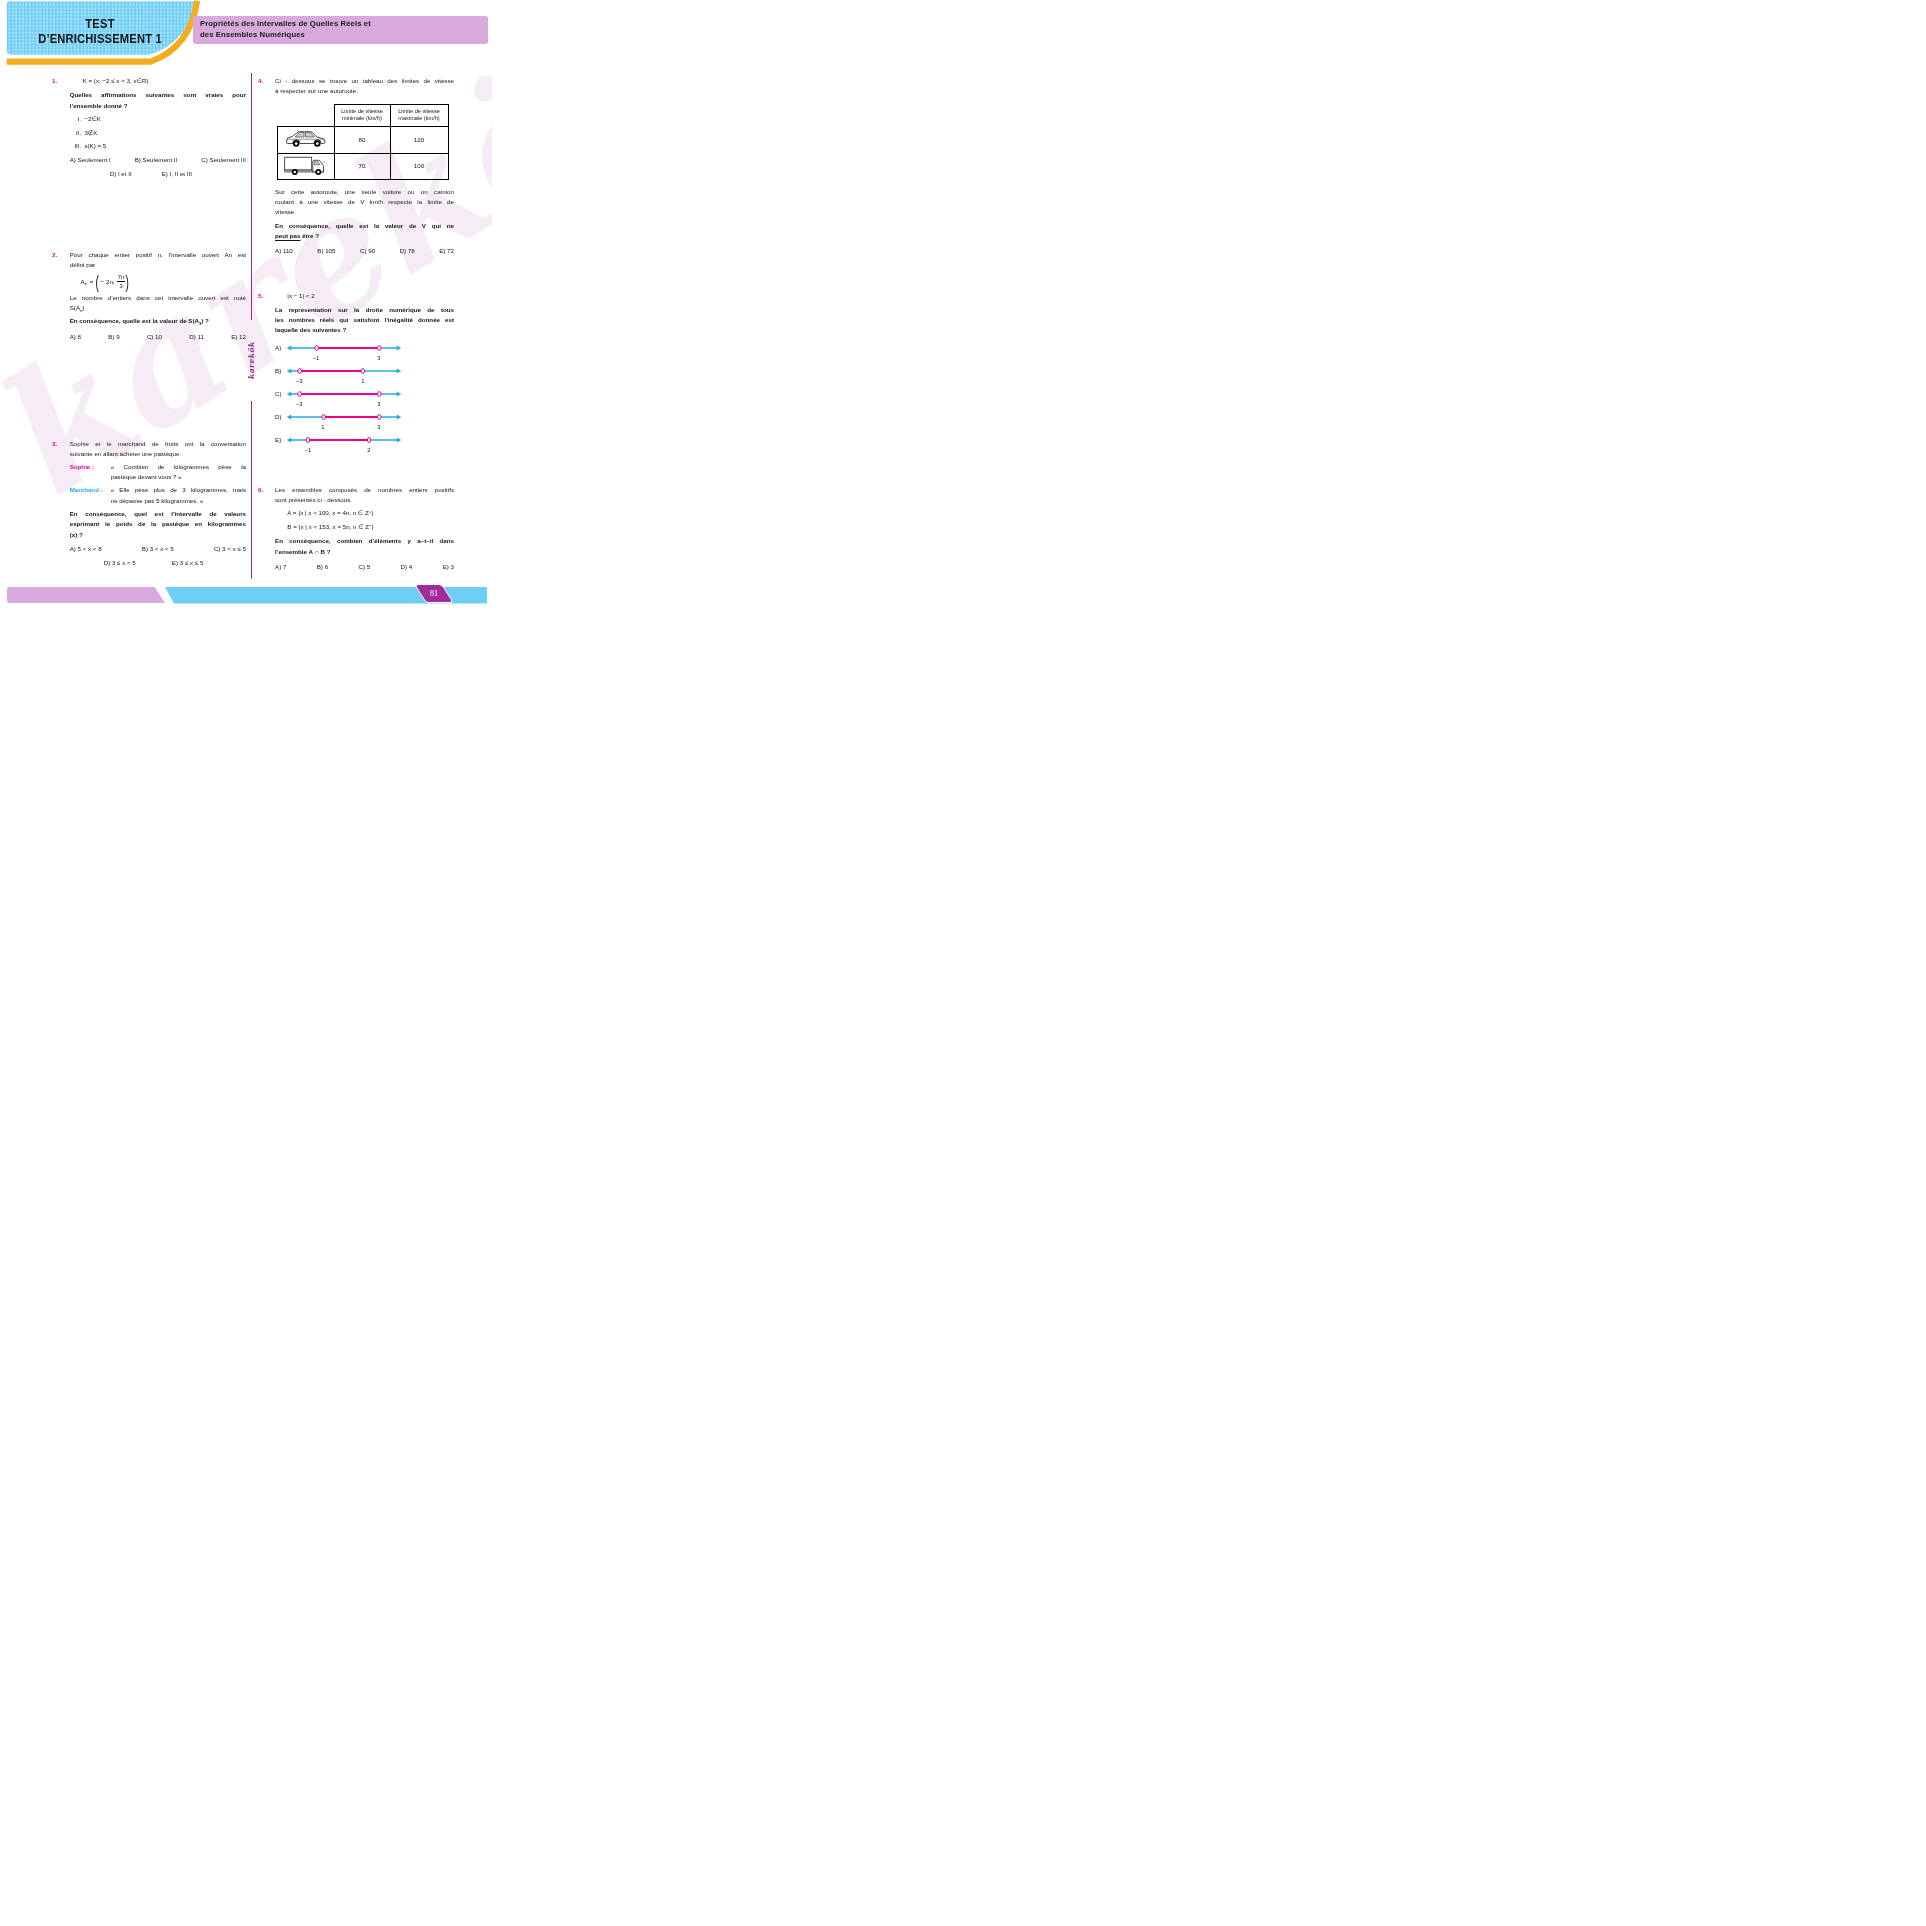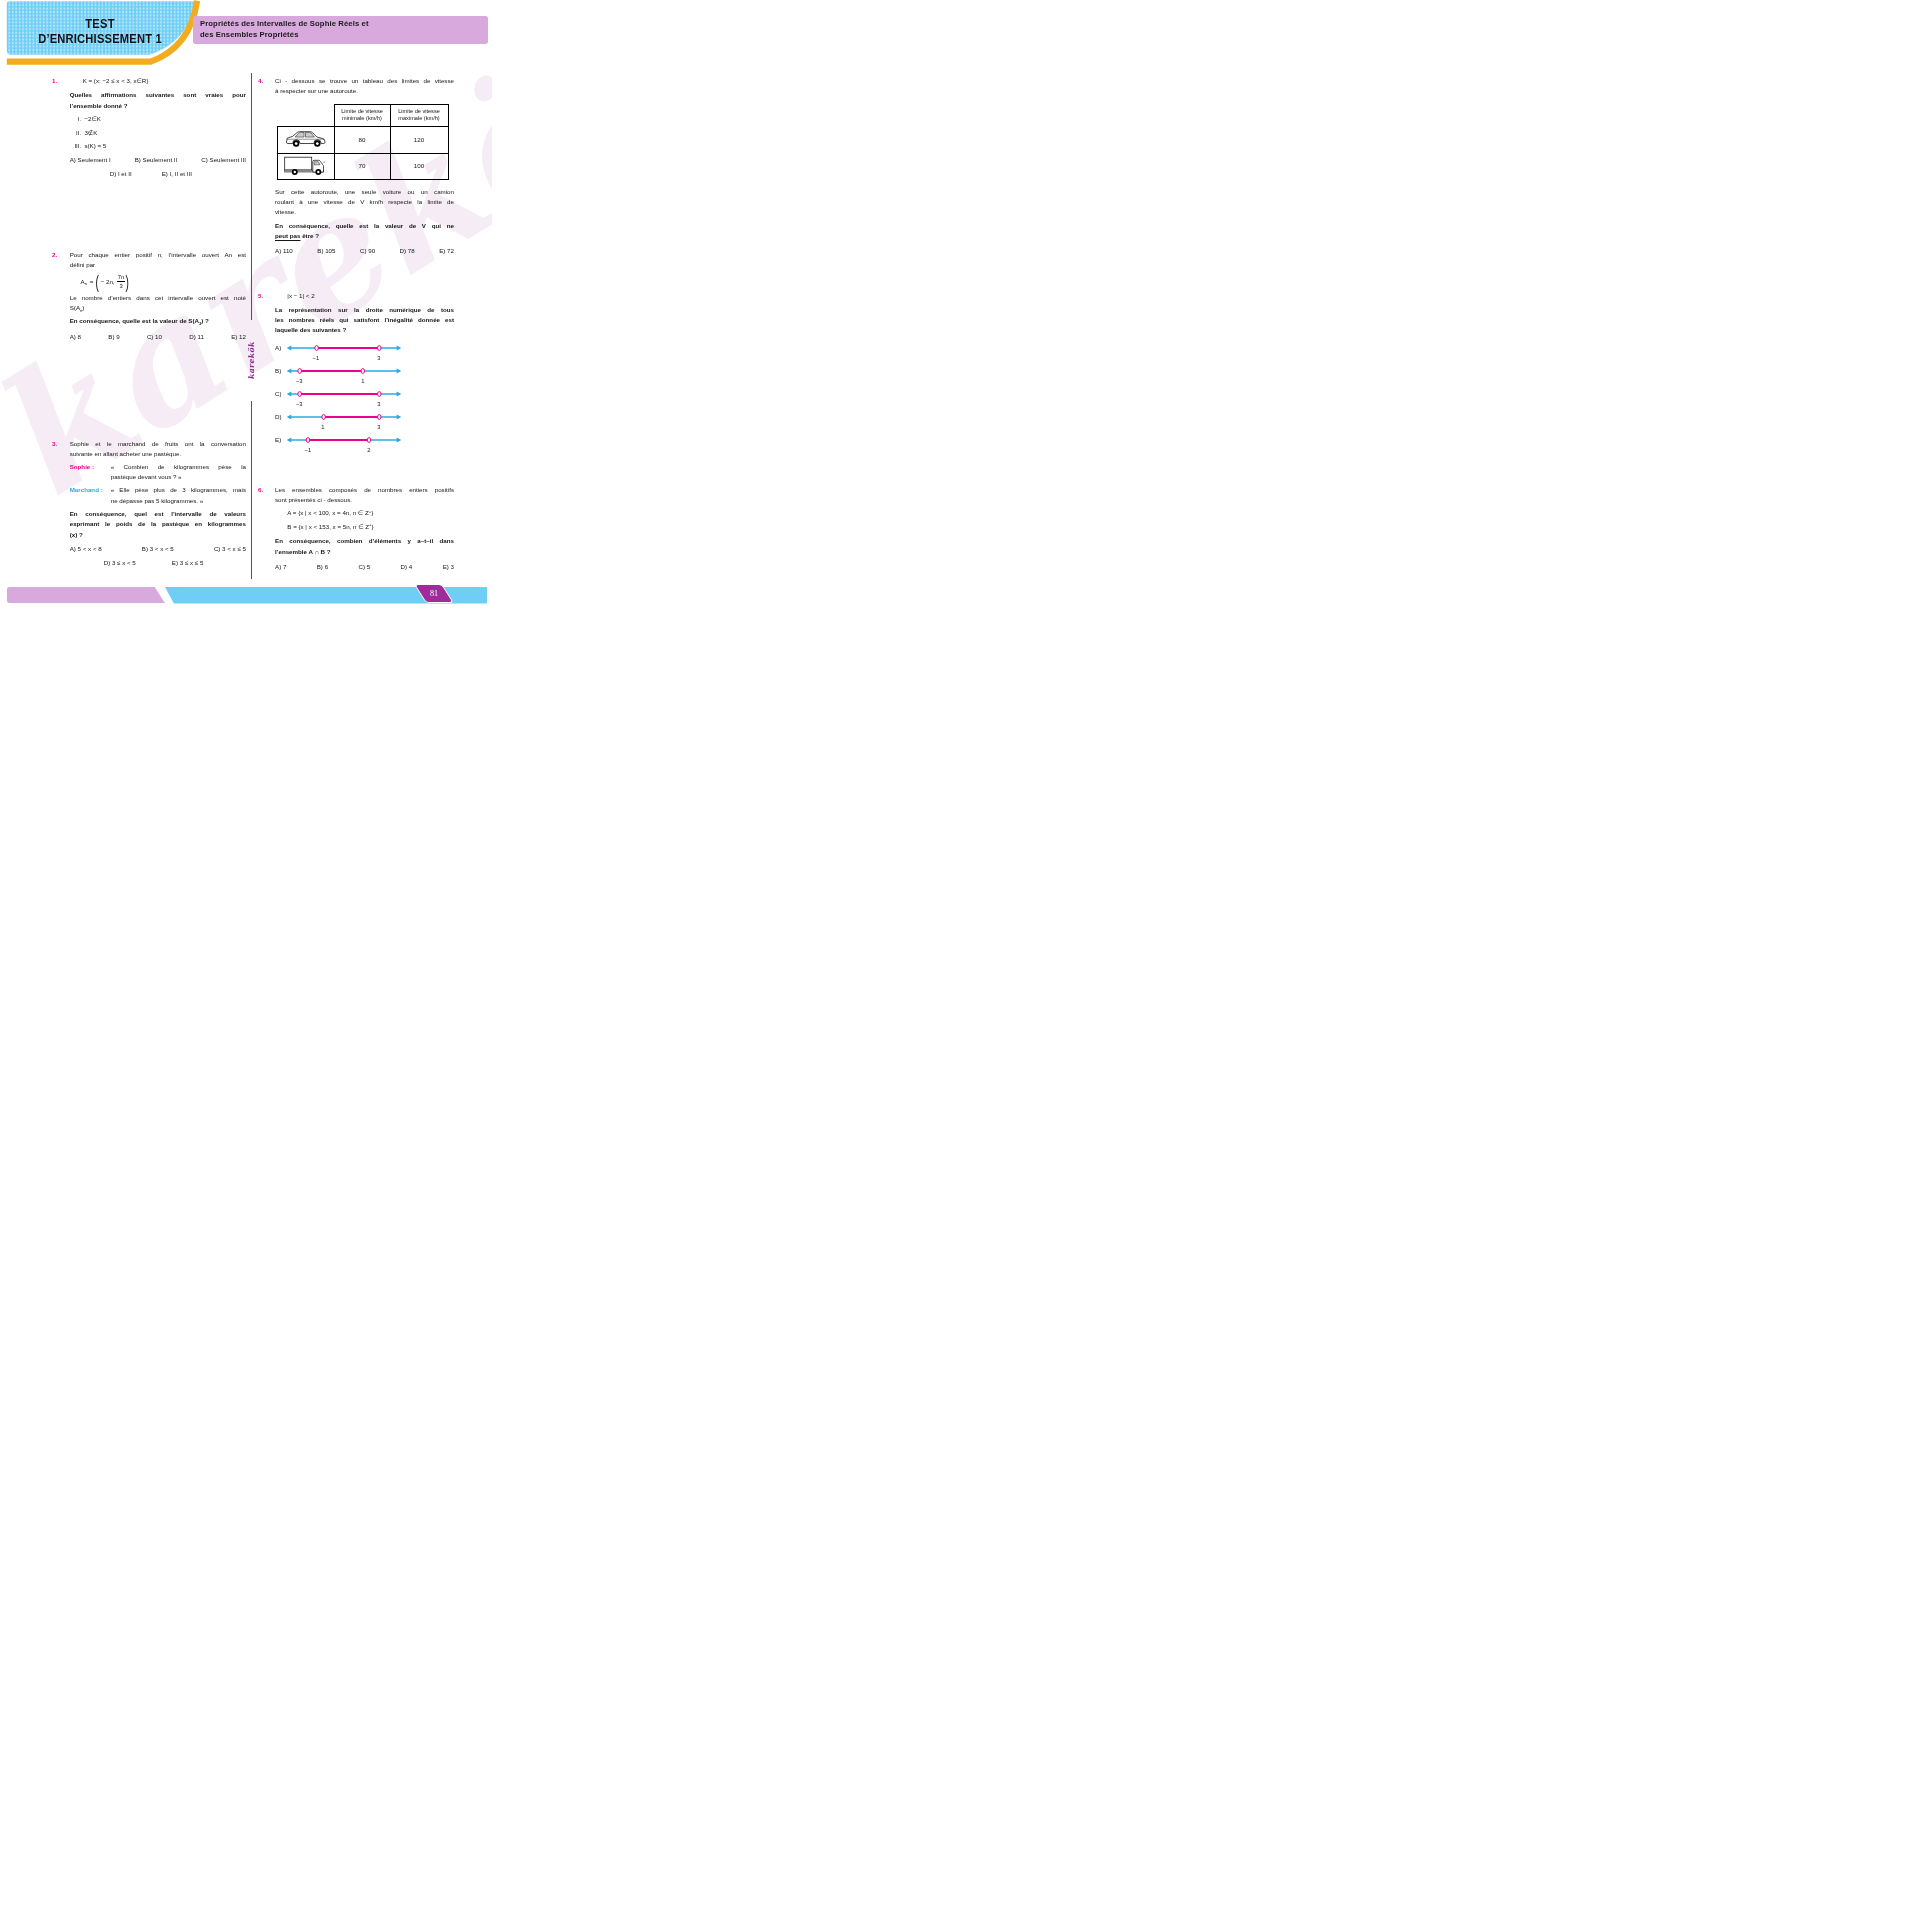--- a/index.html
+++ b/index.html
@@ -100,22 +100,22 @@
     </defs>
     <path d="M16 10 Q16 3 24 3 L508 3 C498 62 468 116 388 143 L28 143 Q16 143 16 131 Z" fill="#6FCEF5"></path>
     <path d="M16 10 Q16 3 24 3 L508 3 C498 62 468 116 388 143 L28 143 Q16 143 16 131 Z" fill="url(#hdots)"></path>
     <path d="M16 161 L392 161 C472 132 503 72 513 2" fill="none" stroke="#F2AC1D" stroke-width="16"></path>
   </svg>
   <div class="hdr-title">
     <div class="l1">TEST</div>
     <div class="l2">D’ENRICHISSEMENT 1</div>
   </div>
   <div class="subject">
-    <div>Propriétés des Intervalles de Sophie Réels et</div>
-    <div>des Ensembles Propriétés</div>
+    <div>Propriétés des Intervalles de Quelles Réels et</div>
+    <div>des Ensembles Numériques</div>
   </div>
 
   <div class="vdiv" style="top:73px;height:247px;"></div>
   <div class="vdiv" style="top:401px;height:178px;"></div>
   <div class="vkk">karekök</div>
 
   <div class="q" style="left:52px;top:76px;width:194px;">
     <div class="qrow">
       <span class="qnum">1.</span>
       <div class="qbody">

